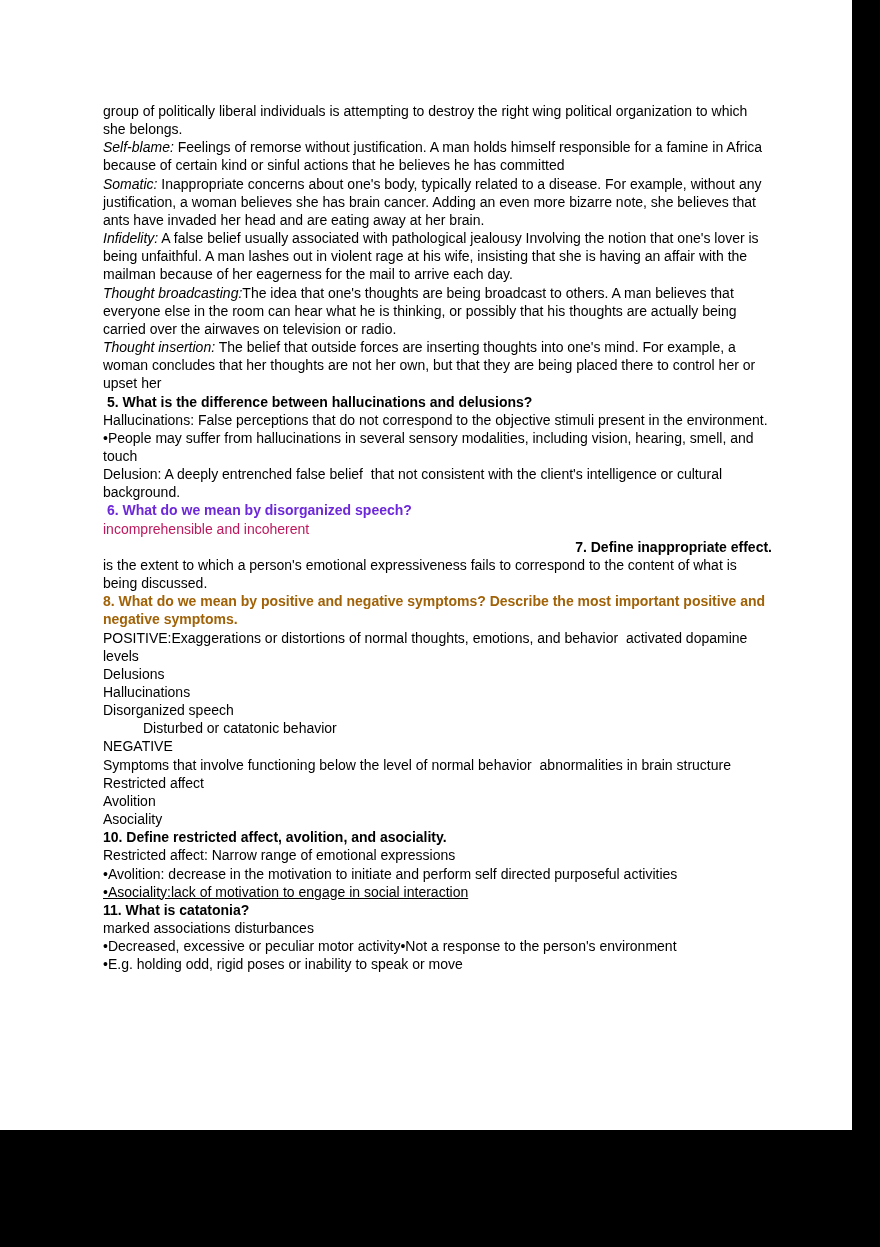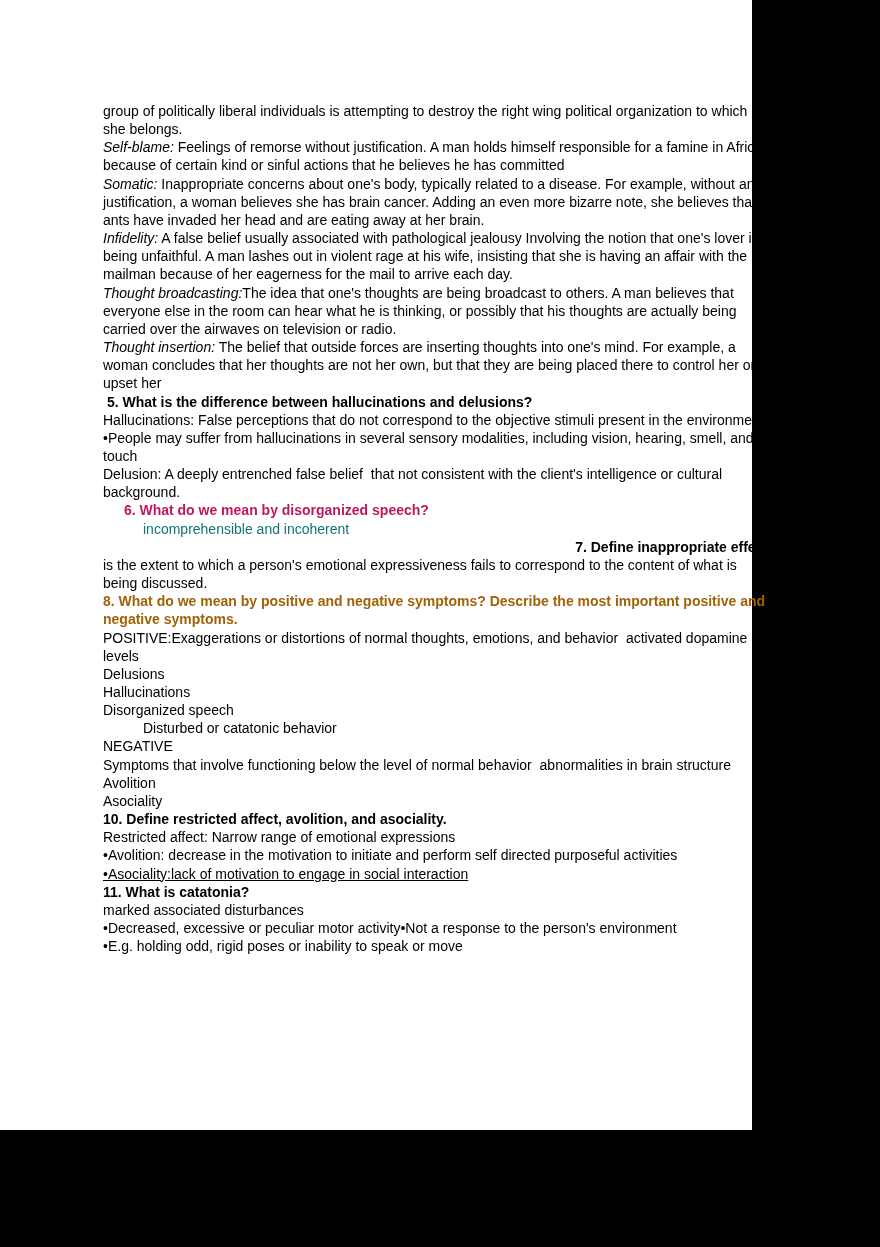--- a/index.html
+++ b/index.html
@@ -4,21 +4,21 @@
 <style>
   html, body { margin: 0; padding: 0; }
   body {
     width: 880px;
     height: 1247px;
     background: #000000;
     font-family: "Liberation Sans", sans-serif;
     overflow: hidden;
   }
   .page {
-    width: 752px;
+    width: 852px;
     height: 1130px;
     background: #ffffff;
   }
   .doc-body {
     padding: 102px 103px 0 103px;
     width: 669px;
     box-sizing: content-box;
   }
   p.para {
     margin: 0;
@@ -45,37 +45,38 @@
       <p class="para" style="color: rgb(0, 0, 0);"><span class="run normal">group of politically liberal individuals is attempting to destroy the right wing political organization to which she belongs.</span></p>
       <p class="para" style="color: rgb(0, 0, 0);"><span class="run italic">Self-blame:</span><span class="run normal"> Feelings of remorse without justification. A man holds himself responsible for a famine in Africa because of certain kind or sinful actions that he believes he has committed</span></p>
       <p class="para" style="color: rgb(0, 0, 0);"><span class="run italic">Somatic:</span><span class="run normal"> Inappropriate concerns about one's body, typically related to a disease. For example, without any justification, a woman believes she has brain cancer. Adding an even more bizarre note, she believes that ants have invaded her head and are eating away at her brain.</span></p>
       <p class="para" style="color: rgb(0, 0, 0);"><span class="run italic">Infidelity:</span><span class="run normal"> A false belief usually associated with pathological jealousy Involving the notion that one's lover is being unfaithful. A man lashes out in violent rage at his wife, insisting that she is having an affair with the mailman because of her eagerness for the mail to arrive each day.</span></p>
       <p class="para" style="color: rgb(0, 0, 0);"><span class="run italic">Thought broadcasting:</span><span class="run normal">The idea that one's thoughts are being broadcast to others. A man believes that everyone else in the room can hear what he is thinking, or possibly that his thoughts are actually being carried over the airwaves on television or radio.</span></p>
       <p class="para" style="color: rgb(0, 0, 0);"><span class="run italic">Thought insertion:</span><span class="run normal"> The belief that outside forces are inserting thoughts into one's mind. For example, a woman concludes that her thoughts are not her own, but that they are being placed there to control her or upset her</span></p>
       <p class="para" style="color: rgb(0, 0, 0);"><span class="run bold"> 5. What is the difference between hallucinations and delusions?</span></p>
       <p class="para" style="color: rgb(0, 0, 0);"><span class="run normal">Hallucinations: False perceptions that do not correspond to the objective stimuli present in the environment.</span></p>
       <p class="para" style="color: rgb(0, 0, 0);"><span class="run normal">•People may suffer from hallucinations in several sensory modalities, including vision, hearing, smell, and touch</span></p>
       <p class="para" style="color: rgb(0, 0, 0);"><span class="run normal">Delusion: A deeply entrenched false belief  that not consistent with the client's intelligence or cultural background.</span></p>
-      <p class="para" style="color: #be185d; margin-left: 17px;"><span class="run bold"> 6. What do we mean by disorganized speech?</span></p>
-      <p class="para" style="color: #0f766e; margin-left: 40px;"><span class="run normal">incomprehensible and incoherent</span></p>
+      <p class="para" style="color: #6d28d9;"><span class="run bold"> 6. What do we mean by disorganized speech?</span></p>
+      <p class="para" style="color: #be185d;"><span class="run normal">incomprehensible and incoherent</span></p>
       <p class="para" style="color: rgb(0, 0, 0); text-align: right;"><span class="run bold">7. Define inappropriate effect.</span></p>
       <p class="para" style="color: rgb(0, 0, 0);"><span class="run normal">is the extent to which a person's emotional expressiveness fails to correspond to the content of what is being discussed.</span></p>
       <p class="para" style="color: #a16207;"><span class="run bold">8. What do we mean by positive and negative symptoms? Describe the most important positive and negative symptoms.</span></p>
       <p class="para" style="color: rgb(0, 0, 0);"><span class="run normal">POSITIVE:Exaggerations or distortions of normal thoughts, emotions, and behavior  activated dopamine levels</span></p>
       <p class="para" style="color: rgb(0, 0, 0);"><span class="run normal">Delusions</span></p>
       <p class="para" style="color: rgb(0, 0, 0);"><span class="run normal">Hallucinations</span></p>
       <p class="para" style="color: rgb(0, 0, 0);"><span class="run normal">Disorganized speech</span></p>
       <p class="para" style="color: rgb(0, 0, 0); margin-left: 40px;"><span class="run normal">Disturbed or catatonic behavior</span></p>
       <p class="para" style="color: rgb(0, 0, 0);"><span class="run normal">NEGATIVE</span></p>
       <p class="para" style="color: rgb(0, 0, 0);"><span class="run normal">Symptoms that involve functioning below the level of normal behavior  abnormalities in brain structure</span></p>
+      <p class="para" style="color: rgb(0, 0, 0);"><span class="run normal">Restricted affect</span></p>
       <p class="para" style="color: rgb(0, 0, 0);"><span class="run normal">Avolition</span></p>
       <p class="para" style="color: rgb(0, 0, 0);"><span class="run normal">Asociality</span></p>
       <p class="para" style="color: rgb(0, 0, 0);"><span class="run bold">10. Define restricted affect, avolition, and asociality.</span></p>
       <p class="para" style="color: rgb(0, 0, 0);"><span class="run normal">Restricted affect: Narrow range of emotional expressions</span></p>
       <p class="para" style="color: rgb(0, 0, 0);"><span class="run normal">•Avolition: decrease in the motivation to initiate and perform self directed purposeful activities</span></p>
       <p class="para" style="color: rgb(0, 0, 0); text-decoration: underline;"><span class="run normal">•Asociality:lack of motivation to engage in social interaction</span></p>
       <p class="para" style="color: rgb(0, 0, 0);"><span class="run bold">11. What is catatonia?</span></p>
-      <p class="para" style="color: rgb(0, 0, 0);"><span class="run normal">marked associated disturbances</span></p>
+      <p class="para" style="color: rgb(0, 0, 0);"><span class="run normal">marked associations disturbances</span></p>
       <p class="para" style="color: rgb(0, 0, 0);"><span class="run normal">•Decreased, excessive or peculiar motor activity•Not a response to the person's environment</span></p>
       <p class="para" style="color: rgb(0, 0, 0);"><span class="run normal">•E.g. holding odd, rigid poses or inability to speak or move</span></p>
     </div>
 </div>
 <div class="bottom-bar" style="background: rgb(0, 0, 0);"></div>
 
 </body></html>

